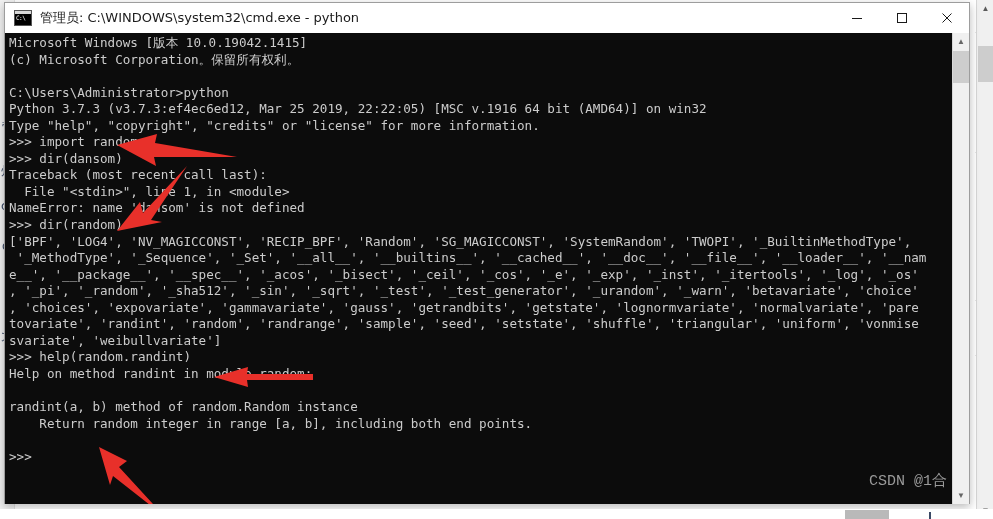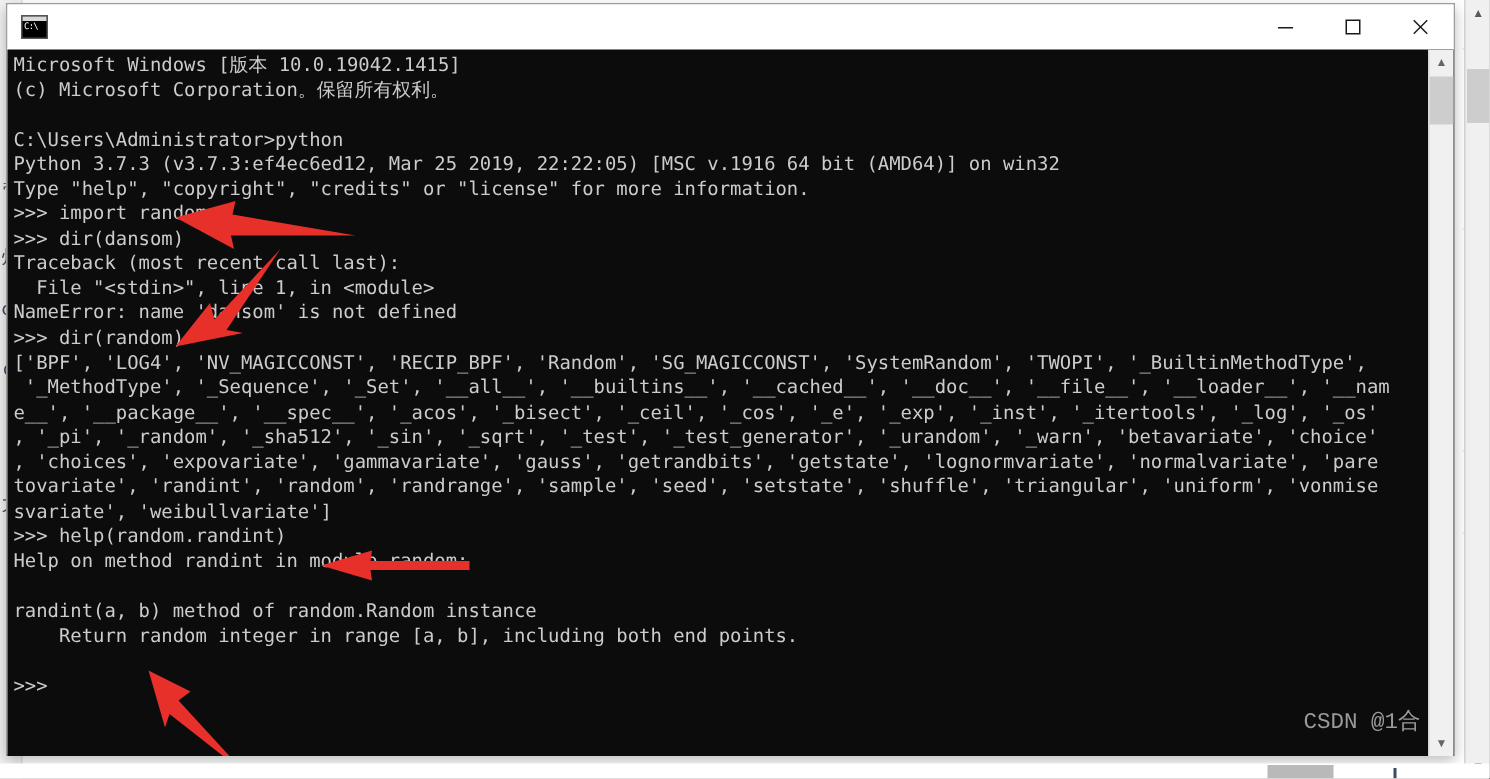--- a/index.html
+++ b/index.html
@@ -271,20 +271,21 @@
   <div class="page-scrollbar">
     <div class="page-scroll-arrow up">▲</div>
     <div class="page-scroll-thumb"></div>
     <div class="page-scroll-arrow down">▼</div>
   </div>
 
   <div class="cmd-window">
 
     <div class="titlebar">
       <div class="title-icon"></div>
+      <div class="title-text">管理员: C:\WINDOWS\system32\cmd.exe - python</div>
 
       <div class="win-buttons">
         <div class="win-btn">
           <svg width="12" height="12" viewBox="0 0 12 12">
             <line x1="1" y1="6.5" x2="11" y2="6.5" stroke="#1a1a1a" stroke-width="1"></line>
           </svg>
         </div>
         <div class="win-btn">
           <svg width="12" height="12" viewBox="0 0 12 12">
             <rect x="1.5" y="1.5" width="9" height="9" fill="none" stroke="#1a1a1a" stroke-width="1"></rect>

